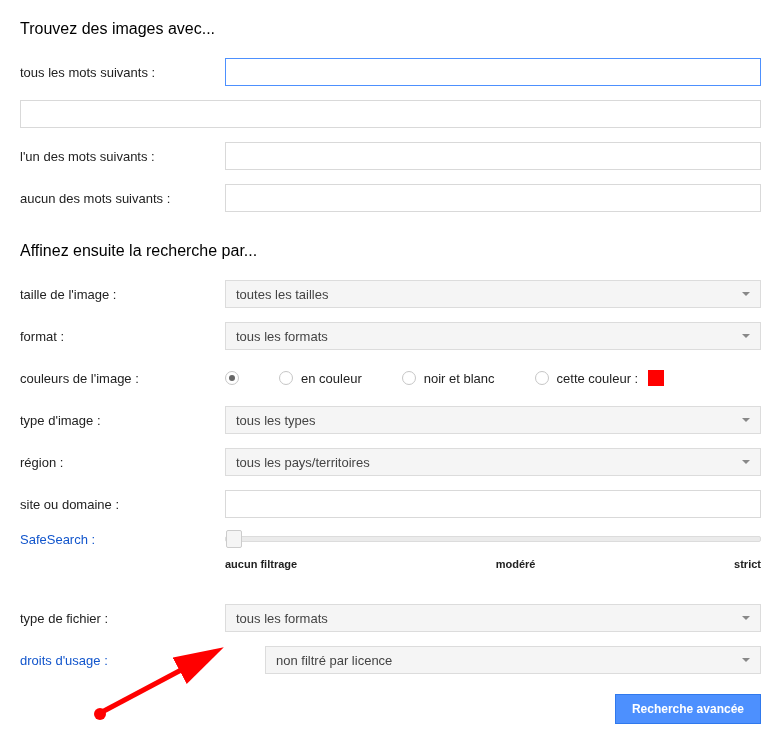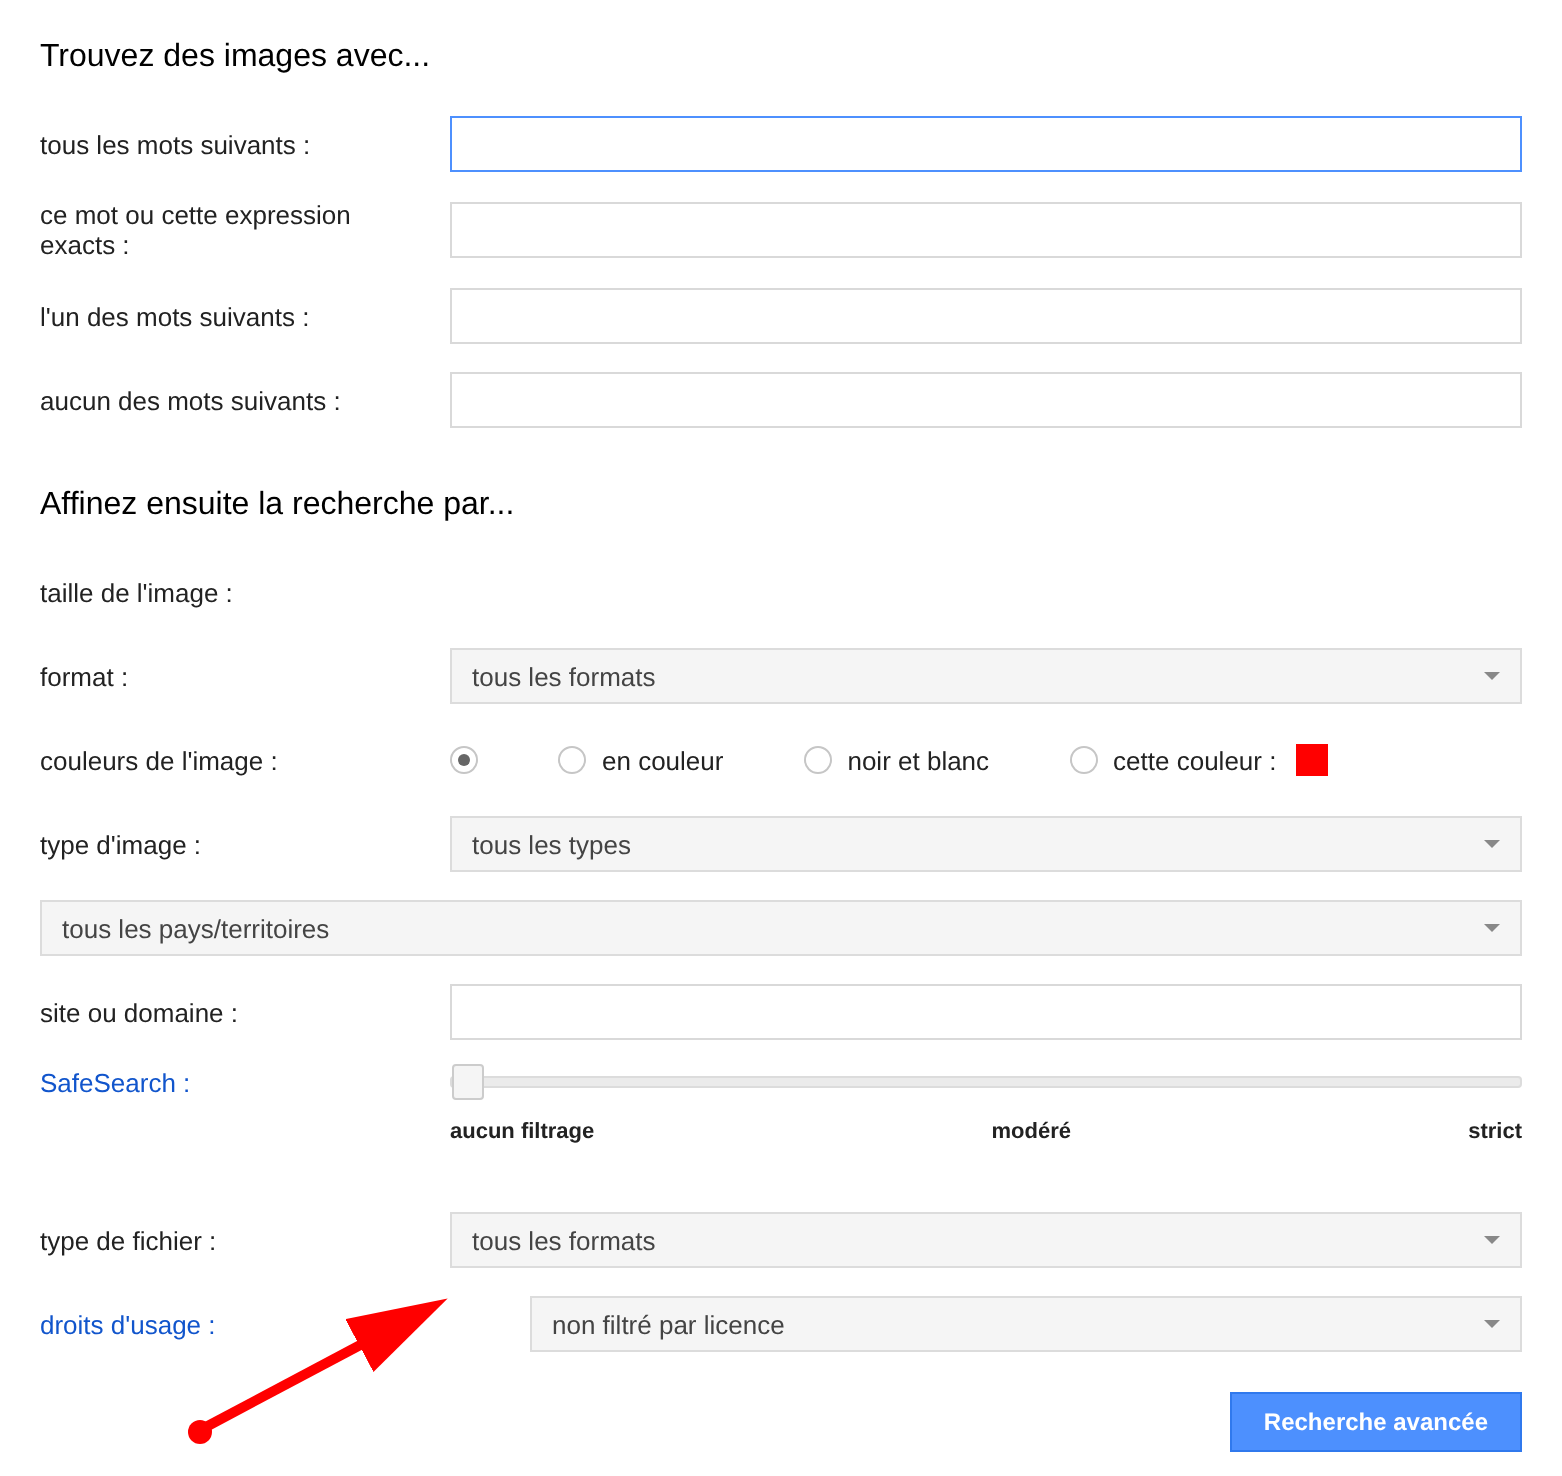--- a/index.html
+++ b/index.html
@@ -154,21 +154,20 @@
   <h2 class="section-title">Trouvez des images avec...</h2>
 
   <div class="row">
     <div class="row-label">tous les mots suivants :</div>
     <div class="row-control">
       <input type="text" class="textfield focused" value="" style="">
     </div>
   </div>
 
   <div class="row">
-    <div class="row-label">ce mot ou cette expression exacts :</div>
     <div class="row-control">
       <input type="text" class="textfield" value="" style="">
     </div>
   </div>
 
   <div class="row">
     <div class="row-label">l'un des mots suivants :</div>
     <div class="row-control">
       <input type="text" class="textfield" value="" style="">
     </div>
@@ -180,20 +179,26 @@
       <input type="text" class="textfield" value="" style="">
     </div>
   </div>
 </div>
 
 <div class="rowgroup" style="position:relative;">
   <h2 class="section-title">Affinez ensuite la recherche par...</h2>
 
   <div class="row">
     <div class="row-label">taille de l'image :</div>
+    <div class="row-control">
+      <div class="dropdown">
+        <span>toutes les tailles</span>
+        <span class="caret"></span>
+      </div>
+    </div>
   </div>
 
   <div class="row">
     <div class="row-label">format :</div>
     <div class="row-control">
       <div class="dropdown">
         <span>tous les formats</span>
         <span class="caret"></span>
       </div>
     </div>
@@ -227,20 +232,21 @@
     <div class="row-label">type d'image :</div>
     <div class="row-control">
       <div class="dropdown">
         <span>tous les types</span>
         <span class="caret"></span>
       </div>
     </div>
   </div>
 
   <div class="row">
+    <div class="row-label">région :</div>
     <div class="row-control">
       <div class="dropdown">
         <span>tous les pays/territoires</span>
         <span class="caret"></span>
       </div>
     </div>
   </div>
 
   <div class="row">
     <div class="row-label">site ou domaine :</div>

